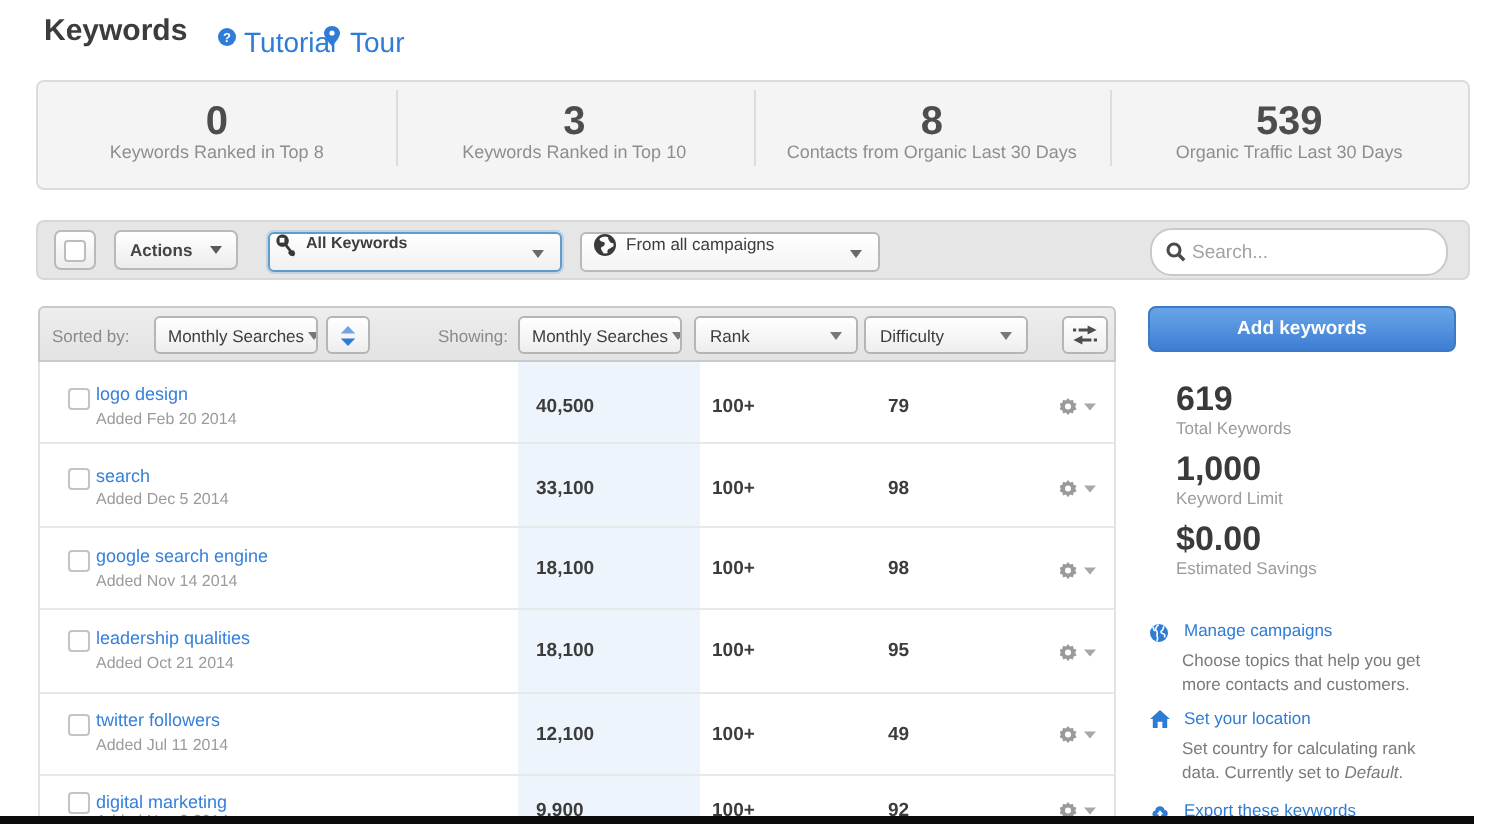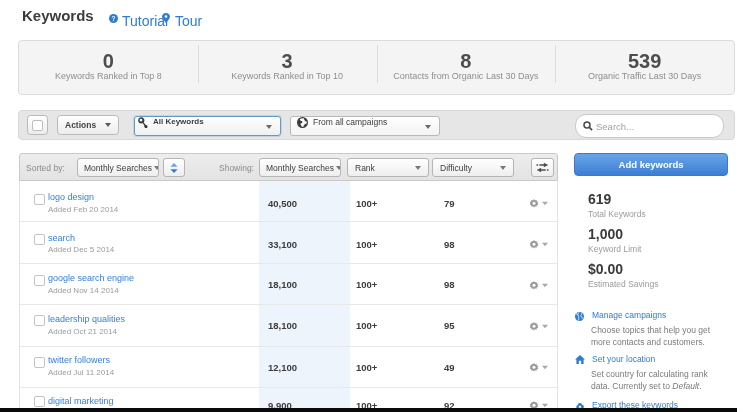--- a/index.html
+++ b/index.html
@@ -68,21 +68,21 @@
 .row:nth-child(3) .kw{top:9.3px} .row:nth-child(3) .rcb{top:10.8px} .row:nth-child(3) .added{top:22.1px} .row:nth-child(3) .val{top:16.5px} .row:nth-child(3) .gearbox{top:17px}
 .row:nth-child(4) .kw{top:8.8px} .row:nth-child(4) .rcb{top:10.3px} .row:nth-child(4) .added{top:21.8px} .row:nth-child(4) .val{top:16px} .row:nth-child(4) .gearbox{top:16.5px}
 .row:nth-child(5) .kw{top:8.5px} .row:nth-child(5) .rcb{top:10px} .row:nth-child(5) .added{top:21.5px} .row:nth-child(5) .val{top:16px} .row:nth-child(5) .gearbox{top:16.5px}
 .row:nth-child(6) .kw{top:7.7px} .row:nth-child(6) .rcb{top:7.7px} .row:nth-child(6) .added{top:18.3px} .row:nth-child(6) .val{top:12.8px} .row:nth-child(6) .gearbox{top:13px}
 
 
 .addkw { position:absolute; left:574px; top:153px; width:154px; height:23px;
   background:linear-gradient(#68a5e7,#3d7ed4); border:1px solid #3c7ac8; border-radius:4px;
   color:#fff; font-size:9.5px; font-weight:bold; display:flex; align-items:center; justify-content:center; }
 .sstat { position:absolute; left:588px; }
-.sstat .n { font-size:14px; font-weight:bold; color:#3a3a3a; line-height:15px; }
+.sstat .n { font-size:17px; font-weight:bold; color:#3a3a3a; line-height:15px; }
 .sstat .l { font-size:8.5px; color:#9b9b9b; margin-top:2px; }
 .slink { position:absolute; left:592px; font-size:8.5px; color:#2e7cd6; }
 .sdesc { position:absolute; left:591px; font-size:8.5px; color:#7a7a7a; line-height:12px; width:128px; }
 .sicon { position:absolute; left:575px; }
 
 
 .blackbar { position:absolute; left:0; top:407.5px; width:737px; height:4.5px; background:#0a0a0a; }
 </style>
 </head>
 <body>

